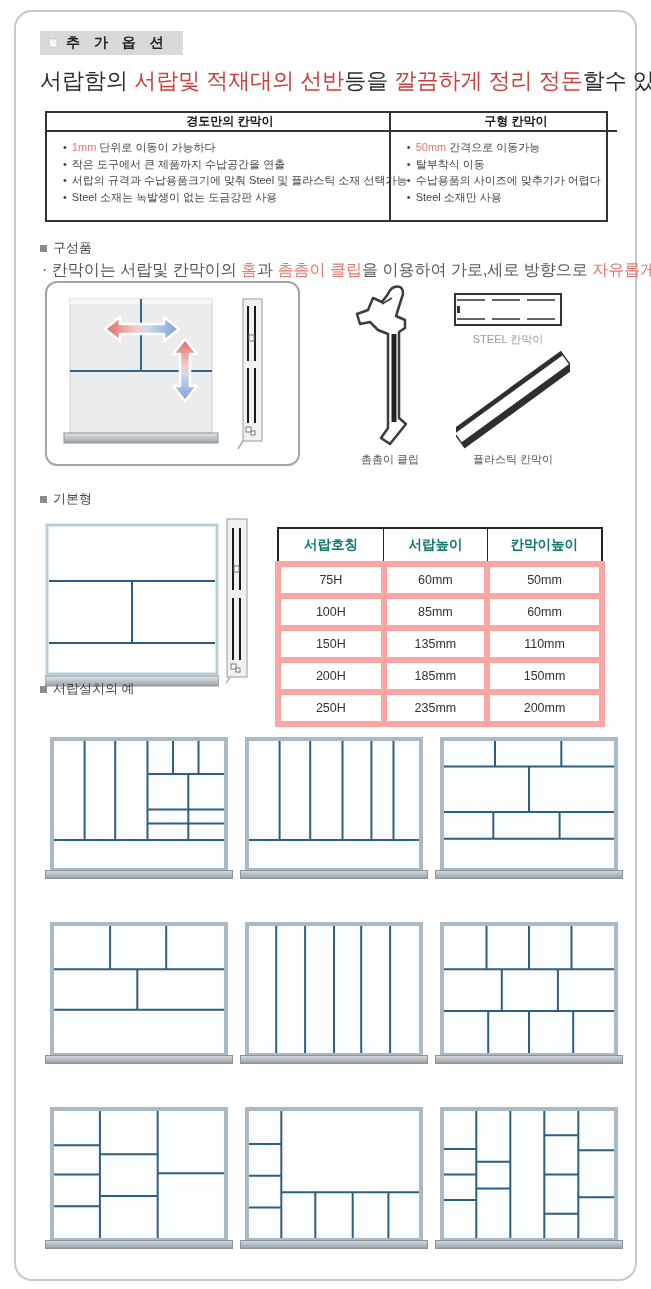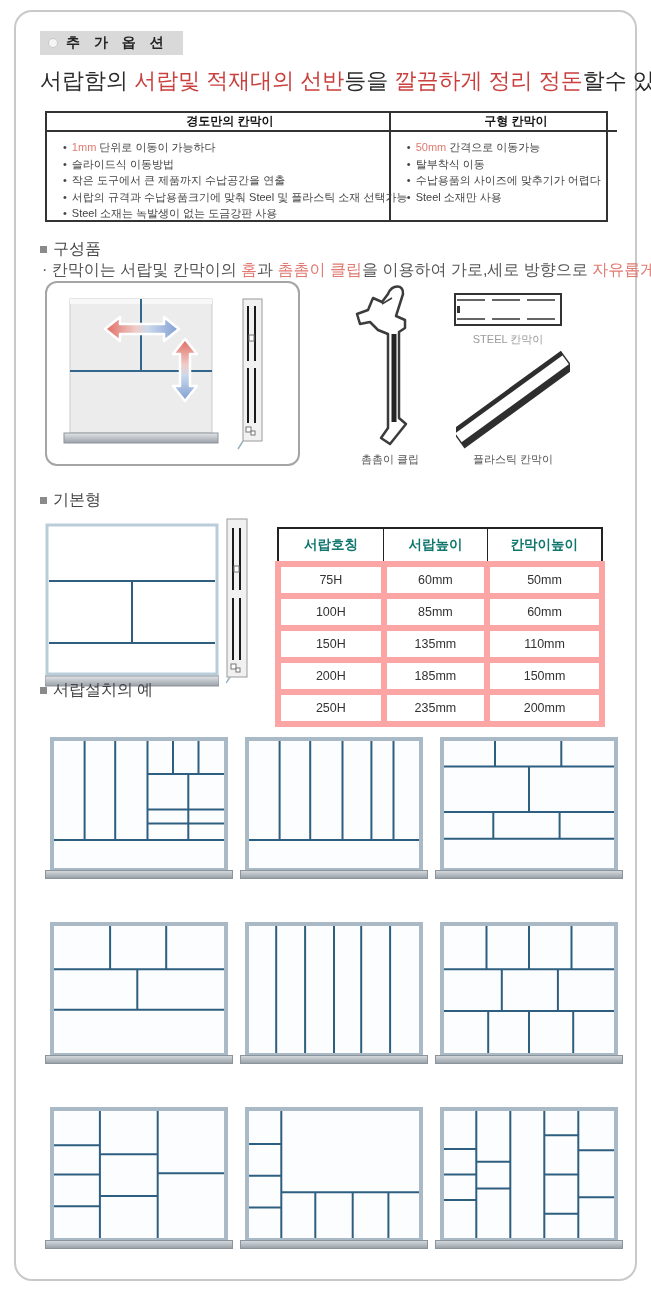--- a/index.html
+++ b/index.html
@@ -31,21 +31,21 @@
   .cmp-col{display:flex;flex-direction:column;box-sizing:border-box;}
   .cmp-left{width:61.5%;border-right:2px solid #333;}
   .cmp-right{flex:1;}
   .cmp-head{height:17px;line-height:17px;border-bottom:2px solid #333;text-align:center;
         font-size:12px;font-weight:bold;color:#111;padding-left:24px;}
   .cmp-list{margin:0;padding:7px 16px 0 16px;list-style:none;font-size:11px;color:#444;}
   .cmp-list li{line-height:16.5px;white-space:nowrap;}
   .cmp-list li::before{content:"\2022";margin-right:5px;color:#444;}
 
   
-  .sec{position:absolute;left:40px;font-size:16px;color:#444;display:flex;align-items:center;font-family:Liberation Serif, serif;}
+  .sec{position:absolute;left:40px;font-size:13px;color:#444;display:flex;align-items:center;}
   .sq{display:inline-block;width:7px;height:7px;background:#8a8a8a;margin-right:6px;}
 
   .note{position:absolute;left:42px;top:260px;font-size:16px;color:#555;white-space:nowrap;}
 
   
   .figbox{position:absolute;left:45px;top:281px;width:251px;height:181px;
         border:2px solid #a5a5a5;border-radius:12px;box-sizing:content-box;}
   .figbox svg{display:block;width:251px;height:181px;}
 
   .clip-svg{position:absolute;left:348px;top:282px;width:84px;height:176px;}
@@ -85,21 +85,20 @@
     <span class="badge-text">추 가 옵 션</span>
   </div>
 
   <h1 class="title" id="title"><span>서랍함의 </span><span class="c-red">서랍및 적재대의 선반</span><span>등을 </span><span class="c-red">깔끔하게 정리 정돈</span><span>할수 있는 칸막이</span></h1>
 
   <div class="cmp">
     <div class="cmp-col cmp-left">
       <div class="cmp-head">경도만의 칸막이</div>
       <ul class="cmp-list" id="cmp-left-list">
           <li><span class="c-soft">1mm</span><span> 단위로 이동이 가능하다</span></li>
-          <li><span>슬라이드식 이동방법</span></li>
           <li><span>작은 도구에서 큰 제품까지 수납공간을 연출</span></li>
           <li><span>서랍의 규격과 수납용품크기에 맞춰 Steel 및 플라스틱 소재 선택가능</span></li>
           <li><span>Steel 소재는 녹발생이 없는 도금강판 사용</span></li>
         </ul>
     </div>
     <div class="cmp-col cmp-right">
       <div class="cmp-head">구형 칸막이</div>
       <ul class="cmp-list" id="cmp-right-list">
           <li><span class="c-soft">50mm</span><span> 간격으로 이동가능</span></li>
           <li><span>탈부착식 이동</span></li>

